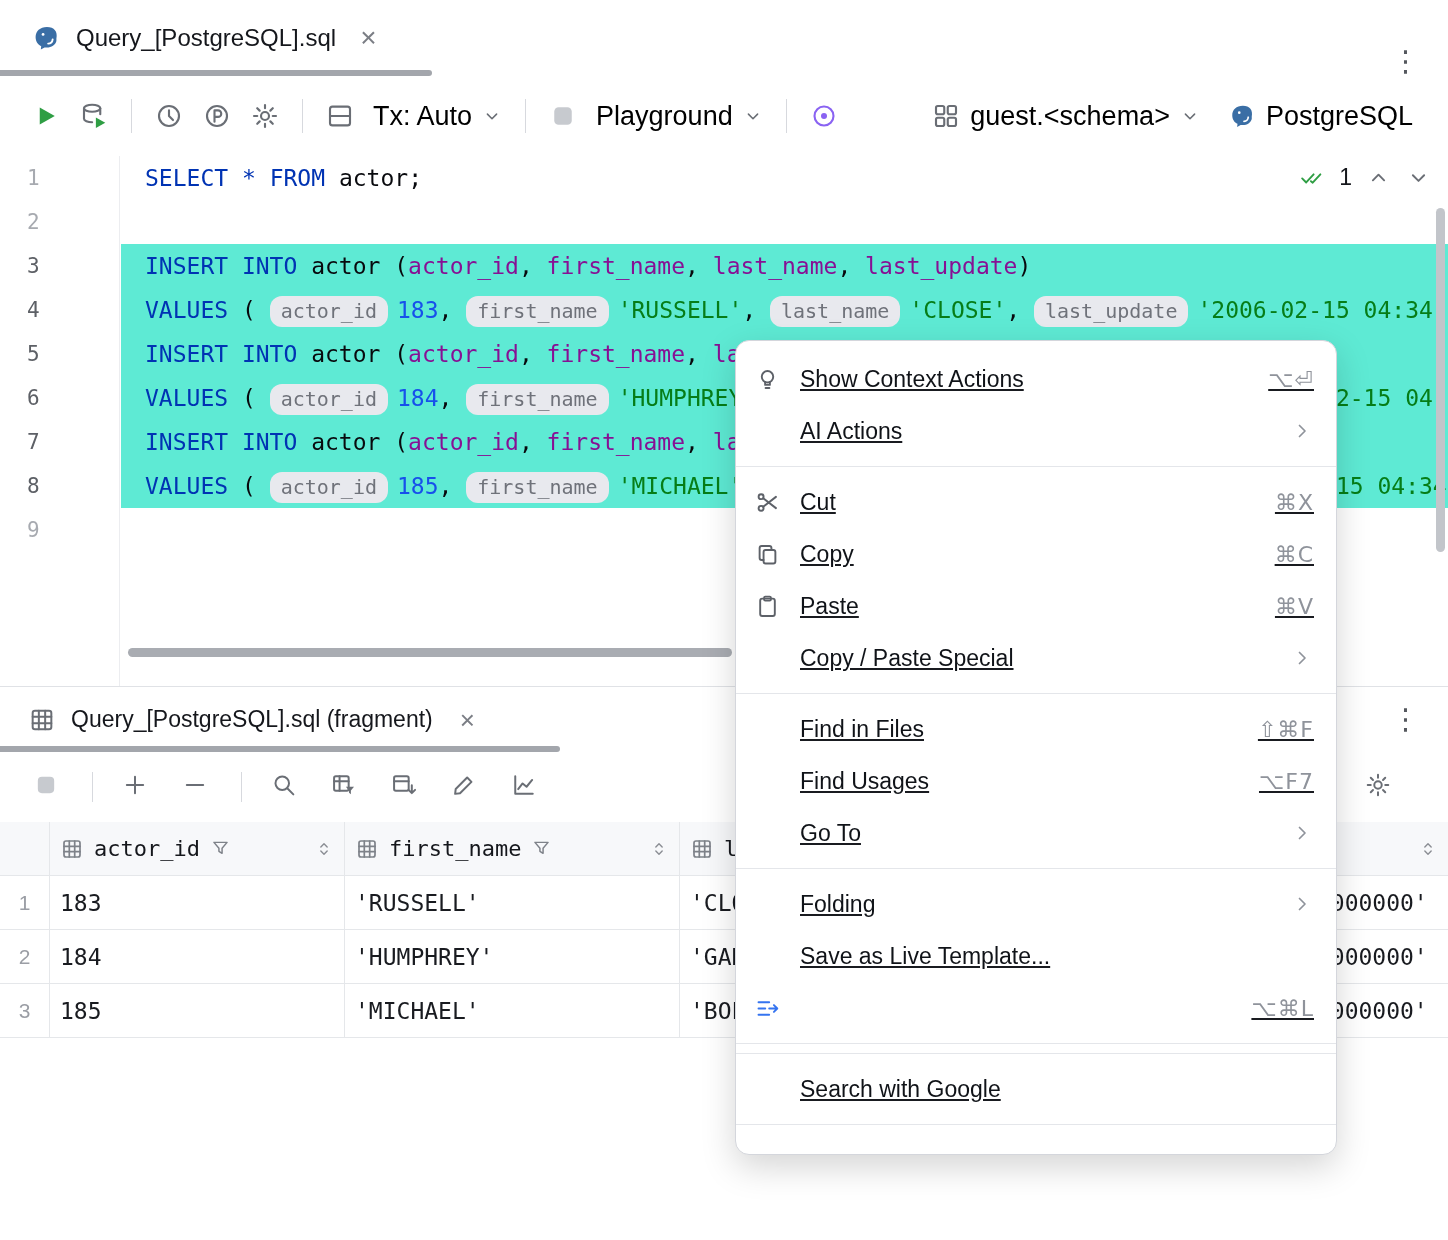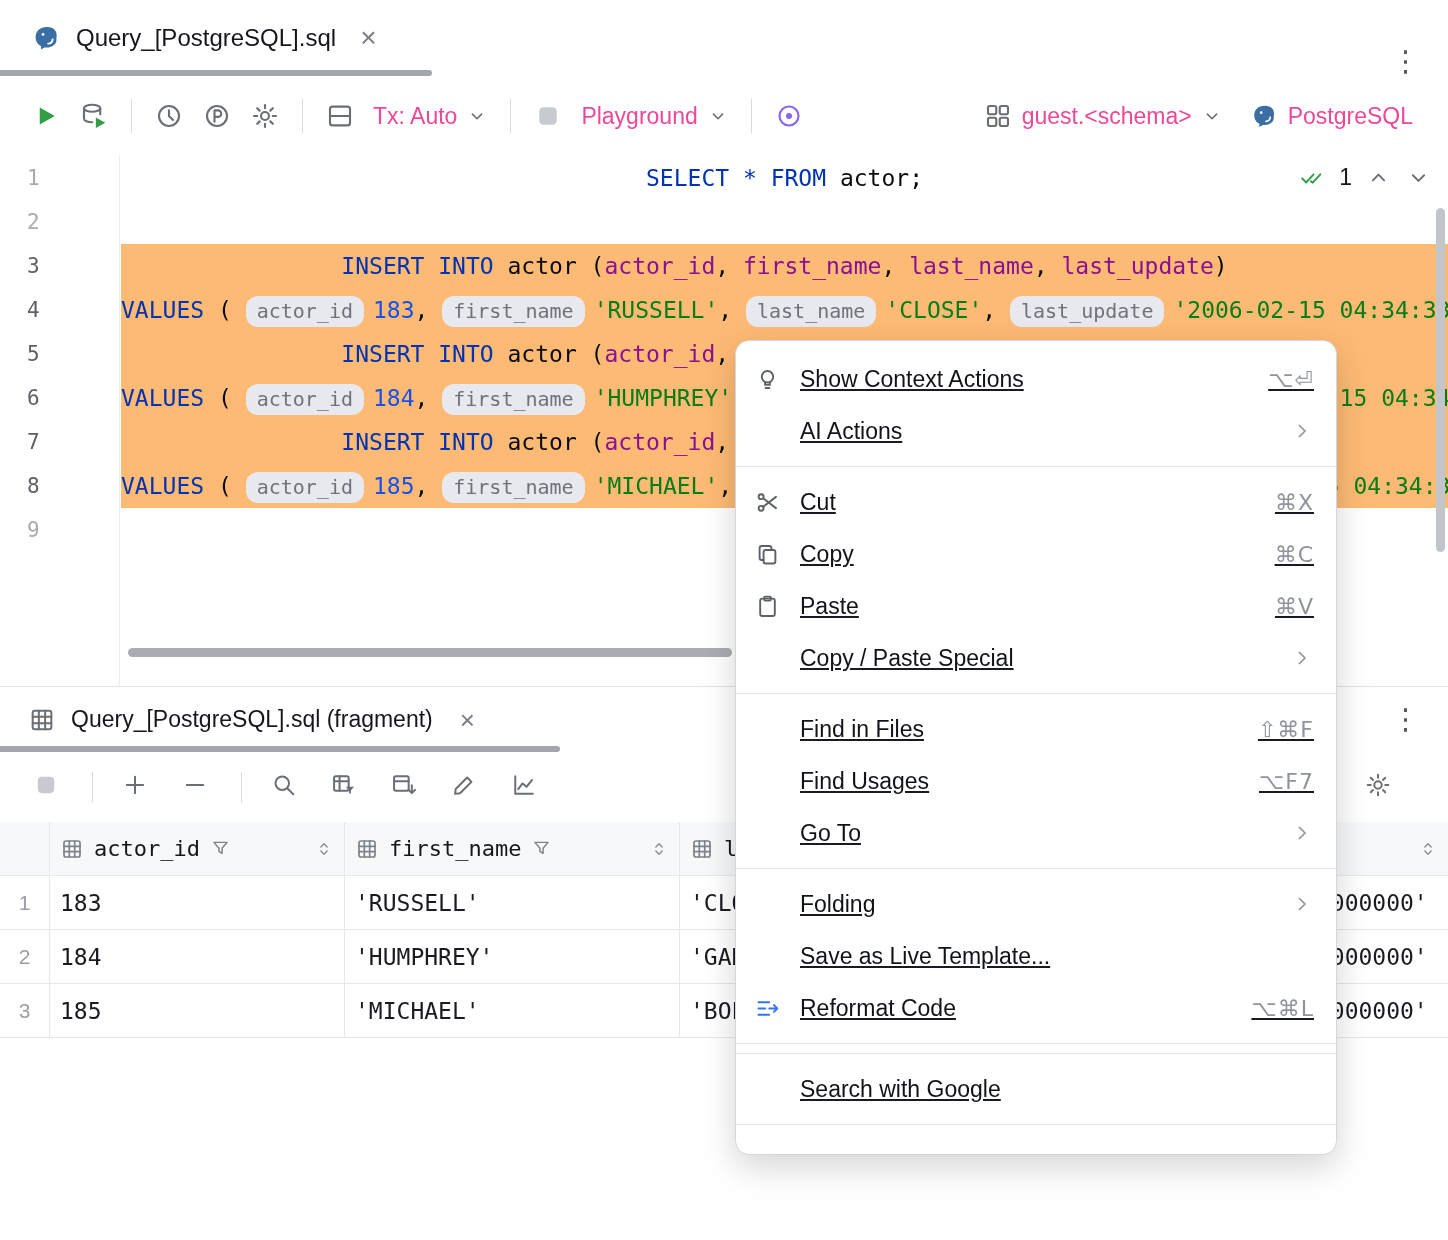--- a/index.html
+++ b/index.html
@@ -16,32 +16,32 @@
   .tclose { font-size:28px; color:#7b7e85; margin-left:10px; line-height:1; cursor:default; }
   .kebab { font-size:29px; color:#55585e; line-height:1; }
   .tabbar .kebab { margin-left:auto; margin-right:28px; }
   .tab-scroll { position:absolute; left:0; bottom:0; width:432px; height:6px; background:#a3a6ac; border-radius:0 3px 3px 0; }
 
   
   .toolbar { position:absolute; left:0; top:76px; width:1448px; height:80px; display:flex; align-items:center; padding-left:22px; background:#fff; }
   .tbtn { display:flex; align-items:center; gap:9px; padding:8px 9px; border-radius:8px; }
   .tbtn .icn { width:30px; height:30px; }
   .tbtn .icn.small { width:22px; height:22px; }
-  .tlabel { font-size:23px; color:#ec4899; white-space:pre; }
+  .tlabel { font-size:27px; color:#000000; white-space:pre; }
   .tsep { width:1px; height:34px; background:#d7d9de; margin:0 13px; flex:none; }
   .tb-right { margin-left:auto; display:flex; align-items:center; gap:8px; padding-right:26px;justify-content:flex-end; }
 
   
   .editor { position:absolute; left:0; top:156px; width:1448px; height:530px; font-family:"DejaVu Sans Mono",monospace; font-size:23px; background:#fff; }
   .gutter { position:absolute; left:0; top:0; width:120px; height:100%; border-right:1px solid #ecedf0; }
   .gln { height:44px; line-height:44px; padding-left:27px; color:#a7aab0; font-size:21px; }
   .gln.sel { color:#5d6066; }
   .code { position:absolute; left:121px; top:0; right:0; height:100%; overflow:hidden; }
-  .cline { height:44px; line-height:44px; padding-left:0; white-space:pre; color:#08090d;text-align:center; }
-  .cline.sel { background:#fdba74; }
+  .cline { height:44px; line-height:44px; padding-left:24px; white-space:pre; color:#08090d; }
+  .cline.sel { background:#5eead4; }
   .tok-kw{color:#0033b3} .tok-field{color:#871094} .tok-num{color:#1750eb} .tok-str{color:#067d17} .tok-plain{color:#08090d}
   .pill { display:inline-block; background:#e8e9ee; color:#6f727a; border-radius:12px; padding:0 11px; margin-right:9px;
           font-size:20px; line-height:31px; vertical-align:middle; }
   .editor-status { position:absolute; top:8px; right:16px; display:flex; align-items:center; gap:13px; font-family:"Liberation Sans",sans-serif; }
   .editor-status .icn { width:27px; height:27px; }
   .exec-count { font-size:23px; color:#15171c; }
   .vscroll { position:absolute; right:3px; top:52px; width:9px; height:344px; background:#c2c5ca; border-radius:5px; }
   .hscroll { position:absolute; left:128px; top:492px; width:604px; height:9px; background:#a9acb2; border-radius:5px; }
 
   
@@ -513,21 +513,20 @@
       </div>
       <div class="mi">
         <span class="mi-icon">
           <span class="icn">
             <svg viewBox="0 0 24 24" fill="none" stroke="currentColor" stroke-width="1.7" stroke-linecap="round" stroke-linejoin="round">
               <path d="M4 6.5h9.5M4 12h6M4 17.5h9.5" stroke="#3574f0"></path>
               <path d="M13.5 12h7M17.7 9l3 3-3 3" stroke="#3574f0"></path>
             </svg>
           </span>
         </span>
-        <span class="mi-label">Reformat Code</span>
         <span class="mi-right">
           <span class="mi-sc">⌥⌘L</span>
         </span>
       </div>
       <div class="msep"></div>
       <div class="msep"></div>
       <div class="mi">
         <span class="mi-icon"></span>
         <span class="mi-label">Search with Google</span>
         <span class="mi-right"></span>

